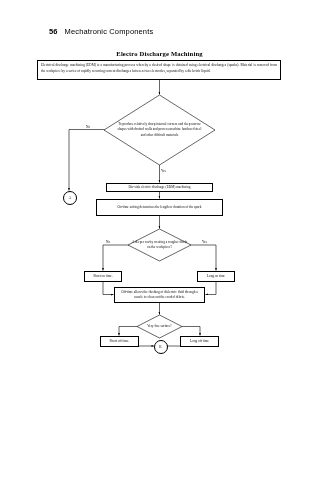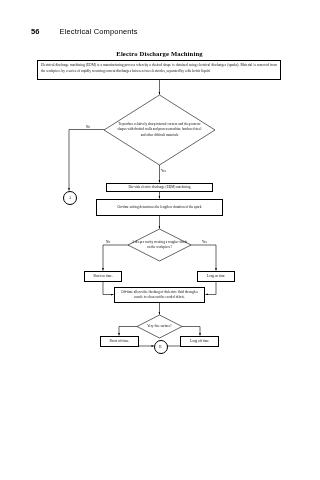--- a/index.html
+++ b/index.html
@@ -17,25 +17,25 @@
   #page {
     position: relative;
     width: 319px;
     height: 480px;
     background: #ffffff;
   }
 
   
   #header {
     position: absolute;
-    left: 31px;
+    left: 49px;
     top: 27px;
     display: flex;
     align-items: baseline;
-    gap: 20px;
+    gap: 7px;
   }
   #page-number {
     font-size: 7.5px;
     font-weight: bold;
     letter-spacing: 0.1px;
   }
   #chapter-title {
     font-size: 7.5px;
     font-weight: normal;
     letter-spacing: 0.15px;
@@ -143,21 +143,21 @@
     pointer-events: none;
   }
 </style>
 </head>
 <body>
 
 <div id="page">
 
   <div id="header">
     <span id="page-number">56</span>
-    <span id="chapter-title">Electrical Components</span>
+    <span id="chapter-title">Mechatronic Components</span>
   </div>
 
   <div id="figure-title">Electro Discharge Machining</div>
 
   <div id="intro-box">
     <div id="intro-text">Electrical discharge machining (EDM) is a manufacturing process whereby a desired shape is obtained using electrical discharges (sparks). Material is removed from the workpiece by a series of rapidly recurring current discharges between two electrodes, separated by a dielectric liquid.</div>
   </div>
 
   <svg id="wires" viewBox="0 0 319 480" xmlns="http://www.w3.org/2000/svg">
     <defs>

